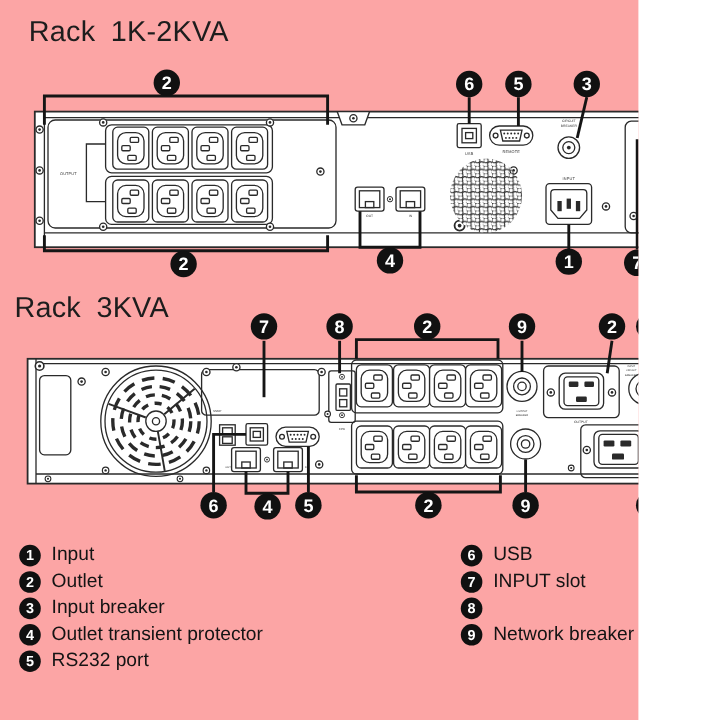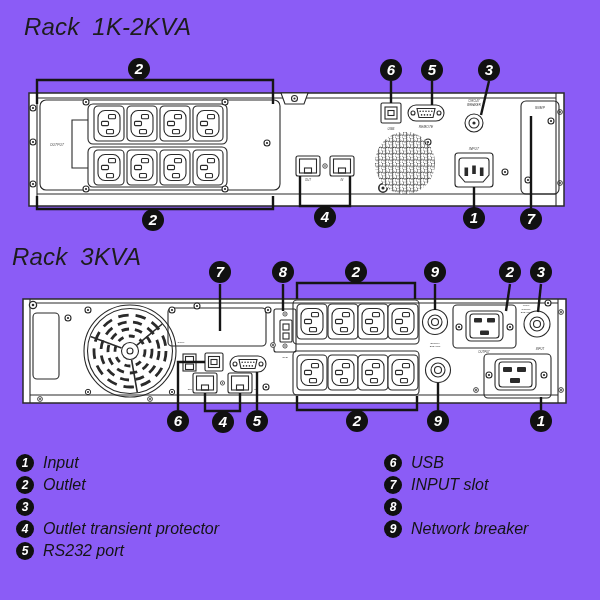--- a/index.html
+++ b/index.html
@@ -1,17 +1,17 @@
 <!DOCTYPE html>
 <html><head>
 <meta charset="utf-8">
 <style>
   html,body{margin:0;padding:0;background:#fff;}
-  #stage{position:relative;width:600px;height:600px;background:#8b5cf6;overflow:hidden;
-         font-family:"Liberation Sans",sans-serif;color:#1a1a1a;font-style:italic;}
+  #stage{position:relative;width:532px;height:600px;background:#fca5a5;overflow:hidden;
+         font-family:"Liberation Sans",sans-serif;color:#1a1a1a;}
   .title{position:absolute;font-size:24px;font-weight:400;color:#1d1d1d;word-spacing:6px;letter-spacing:.2px;white-space:nowrap;}
   #diagram{position:absolute;left:0;top:0;}
   svg{font-family:"Liberation Sans",sans-serif;}
   .chassis{fill:#fff;stroke:#2a2a2a;stroke-width:1.5;}
   .box{fill:#fff;stroke:#2a2a2a;stroke-width:1.1;}
   .box2{fill:none;stroke:#2a2a2a;stroke-width:1.1;}
   .ln{stroke:#2a2a2a;stroke-width:1.1;fill:none;}
   .thick{stroke:#151515;stroke-width:2.4;fill:none;}
   .cod{font-size:15px;font-weight:700;fill:#fff;text-anchor:middle;}
   .tl{font-size:3.2px;fill:#333;text-anchor:middle;letter-spacing:.15px;}
@@ -404,20 +404,21 @@
     <div class="lrow" style="left:16px;top:452px">
       <span class="lnum">1</span>
       <span class="llab">Input</span>
     </div>
     <div class="lrow" style="left:16px;top:474px">
       <span class="lnum">2</span>
       <span class="llab">Outlet</span>
     </div>
     <div class="lrow" style="left:16px;top:496px">
       <span class="lnum">3</span>
+      <span class="llab">Input breaker</span>
     </div>
     <div class="lrow" style="left:16px;top:518px">
       <span class="lnum">4</span>
       <span class="llab">Outlet transient protector</span>
     </div>
     <div class="lrow" style="left:16px;top:540px">
       <span class="lnum">5</span>
       <span class="llab">RS232 port</span>
     </div>
     <div class="lrow" style="left:384px;top:452px">

